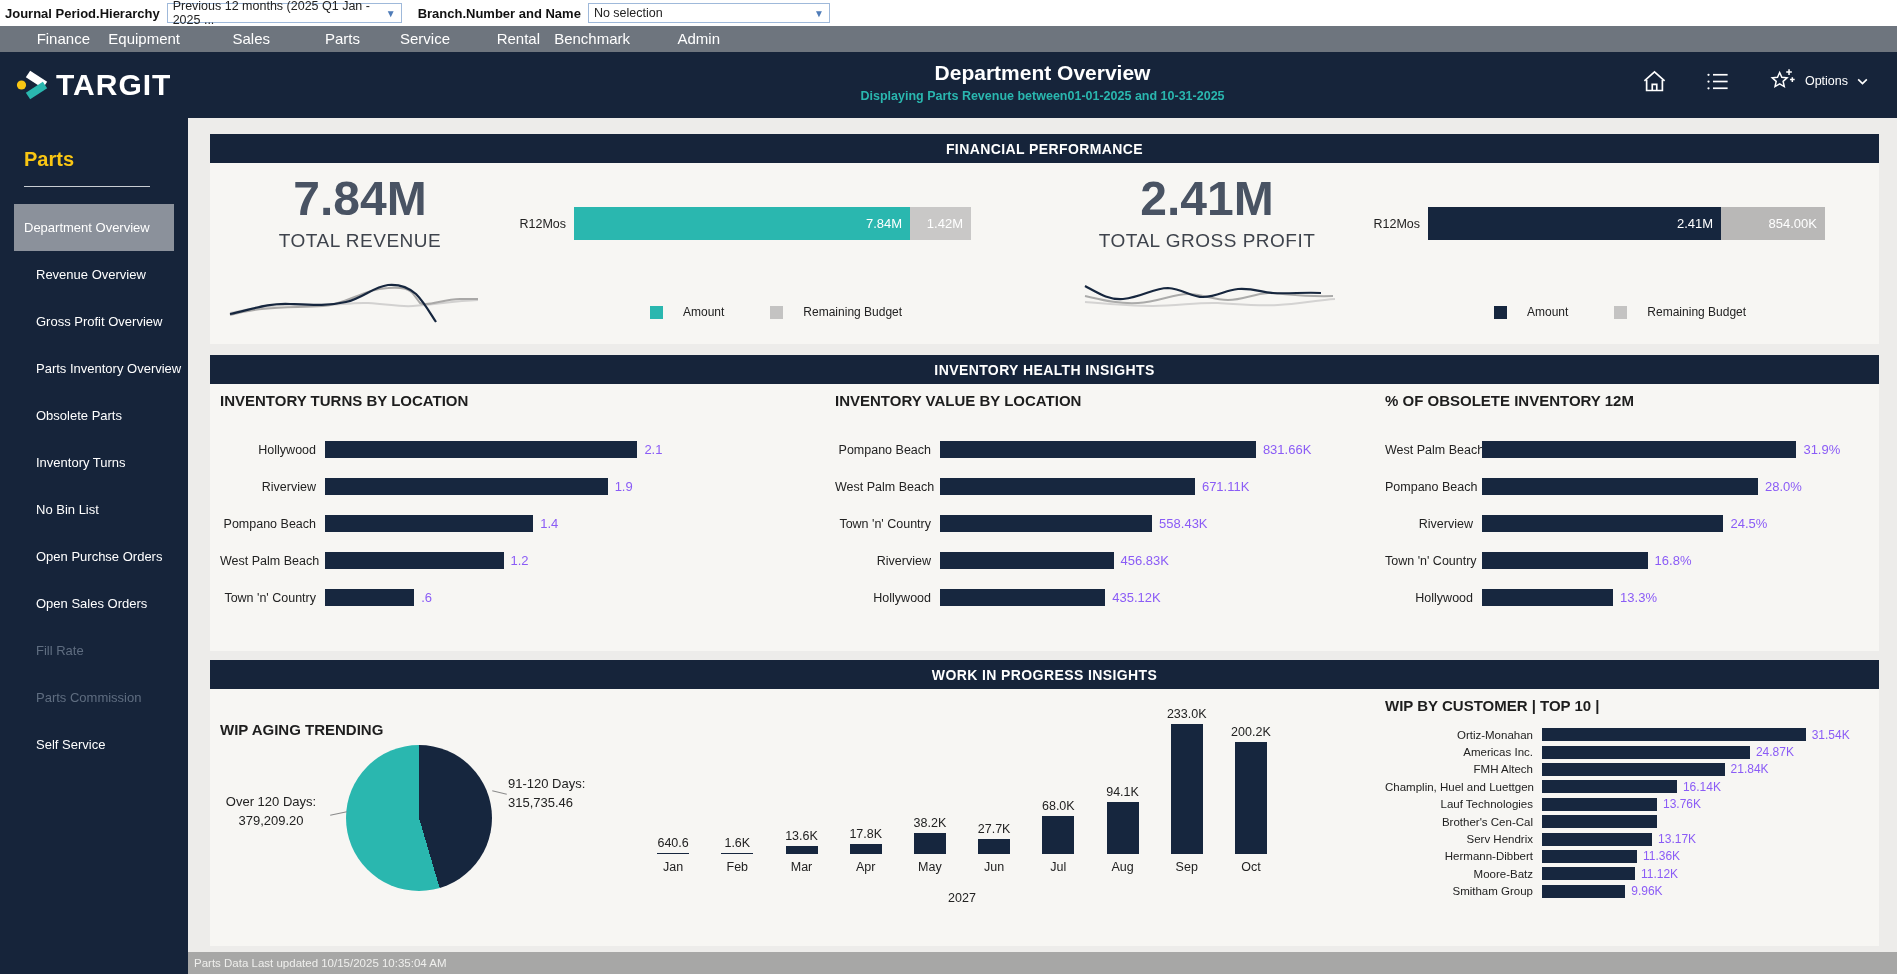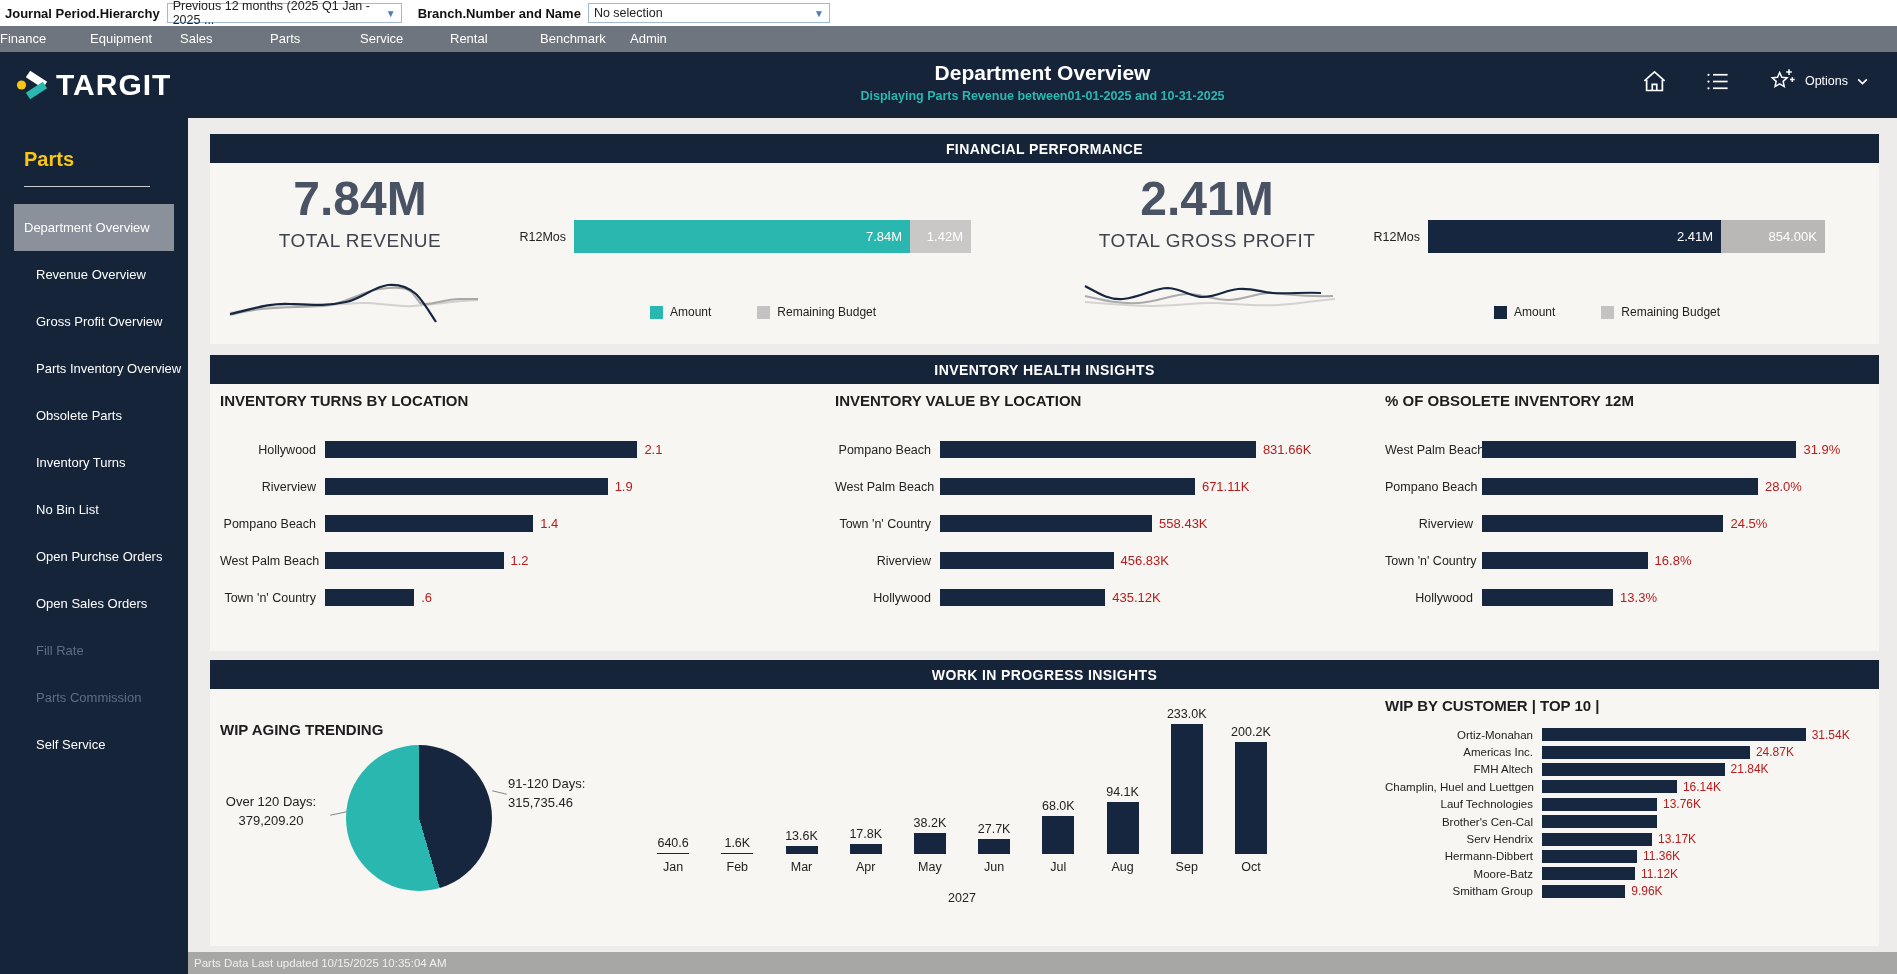--- a/index.html
+++ b/index.html
@@ -10,21 +10,21 @@
   .filter-label{font-size:13px;font-weight:bold;color:#111;white-space:nowrap;}
   .fl1{margin-left:5px;}
   .fl2{margin-left:16px;}
   .combo{height:20px;box-sizing:border-box;border:1px solid #9fb9da;background:#fff;display:flex;align-items:center;justify-content:space-between;font-size:12.5px;color:#222;padding:0 5px;margin-left:7px;cursor:pointer;}
   .combo1{width:235px;}
   .combo2{width:242px;}
   .combo .arrow{color:#4f7cb8;font-size:10px;margin-left:8px;}
 
   
   .nav-bar{position:absolute;top:26px;left:0;right:0;height:26px;background:#6e757e;display:flex;}
-  .nav-item{width:90px;text-align:left;line-height:26px;color:#ffffff;font-size:13px;cursor:pointer;}
+  .nav-item{width:90px;text-align:right;line-height:26px;color:#ffffff;font-size:15px;cursor:pointer;}
 
   
   .app-header{position:absolute;top:52px;left:0;right:0;height:66px;background:#16243a;}
   .logo{position:absolute;left:16px;top:13px;display:flex;align-items:center;}
   .logo-text{color:#fff;font-size:30px;font-weight:bold;letter-spacing:1px;margin-left:4px;}
   .title-block{position:absolute;left:188px;right:0;top:9px;text-align:center;}
   .page-title{color:#ffffff;font-size:21px;font-weight:bold;}
   .page-subtitle{color:#2ab7af;font-size:12.5px;font-weight:bold;margin-top:4px;}
   .header-icons{position:absolute;right:28px;top:0;height:58px;display:flex;align-items:center;gap:36px;}
   .hicon{cursor:pointer;display:flex;align-items:center;}
@@ -47,44 +47,44 @@
   .panel{background:#f7f6f3;position:relative;}
   .panel-financial{height:181px;margin-bottom:11px;}
   .panel-inventory{height:267px;margin-bottom:9px;}
   .panel-wip{height:257px;}
 
   
   .kpi{position:absolute;width:300px;text-align:center;top:12px;}
   .kpi-left{left:0px;} .kpi-right{left:847px;}
   .kpi-number{font-size:48px;font-weight:bold;color:#495363;line-height:1;}
   .kpi-label{font-size:19px;color:#3e434c;margin-top:7px;letter-spacing:.5px;}
-  .rbar{position:absolute;top:57px;display:flex;align-items:center;justify-content:center;}
+  .rbar{position:absolute;top:44px;display:flex;align-items:center;justify-content:center;}
   .rbar-left{left:304px;} .rbar-right{left:1158px;}
   .rbar-cat{font-size:12.5px;color:#222;width:52px;text-align:right;margin-right:8px;}
   .rbar-track{width:397px;height:33px;display:flex;}
   .seg{height:100%;display:flex;align-items:center;justify-content:flex-end;color:#fff;font-size:13px;padding-right:8px;box-sizing:border-box;white-space:nowrap;overflow:hidden;cursor:pointer;}
   .spark{position:absolute;}
   .spark-left{left:18px;top:106px;} .spark-right{left:873px;top:103px;}
   .legend{position:absolute;top:142px;display:flex;gap:46px;}
   .legend-left{left:440px;} .legend-right{left:1284px;}
-  .legend-item{display:flex;align-items:center;gap:7px;font-size:12px;color:#222;}
+  .legend-item{display:flex;align-items:center;gap:20px;font-size:12px;color:#222;}
   .sw{width:13px;height:13px;display:inline-block;}
   .sw-teal{background:#2ab7af;} .sw-navy{background:#16263e;} .sw-gray{background:#c4c3c2;}
 
   
   .chart{position:absolute;top:8px;}
   .chart-title{font-size:15px;font-weight:bold;color:#1d1d1d;white-space:nowrap;}
   .c1{left:10px;width:460px;} .c2{left:625px;width:495px;} .c3{left:1175px;width:495px;}
   .hbar-rows{margin-top:22px;}
   .hbar-row{display:flex;align-items:center;height:37px;}
   .hbar-label{text-align:right;padding-right:9px;font-size:12.5px;color:#222;white-space:nowrap;}
   .c1 .hbar-label{width:96px;} .c2 .hbar-label{width:96px;} .c3 .hbar-label{width:88px;}
   .hbar-track{flex:1;display:flex;align-items:center;}
   .hbar-bar{height:17px;background:#17273f;cursor:pointer;}
-  .hbar-value{font-size:13px;color:#b91c1c;margin-left:7px;white-space:nowrap;}
+  .hbar-value{font-size:13px;color:#8b5cf6;margin-left:7px;white-space:nowrap;}
 
   
   .c4{left:1175px;top:8px;width:495px;position:absolute;}
   .compact .hbar-rows{margin-top:12px;}
   .compact .hbar-row{height:17.4px;}
   .compact .hbar-label{width:148px;font-size:11.5px;}
   .compact .hbar-bar{height:13px;}
   .compact .hbar-value{font-size:12px;margin-left:6px;}
   .wip-title{position:absolute;left:10px;top:8px;margin-top:24px;}
   .pie{position:absolute;left:136px;top:56px;width:146px;height:146px;border-radius:50%;cursor:pointer;}

